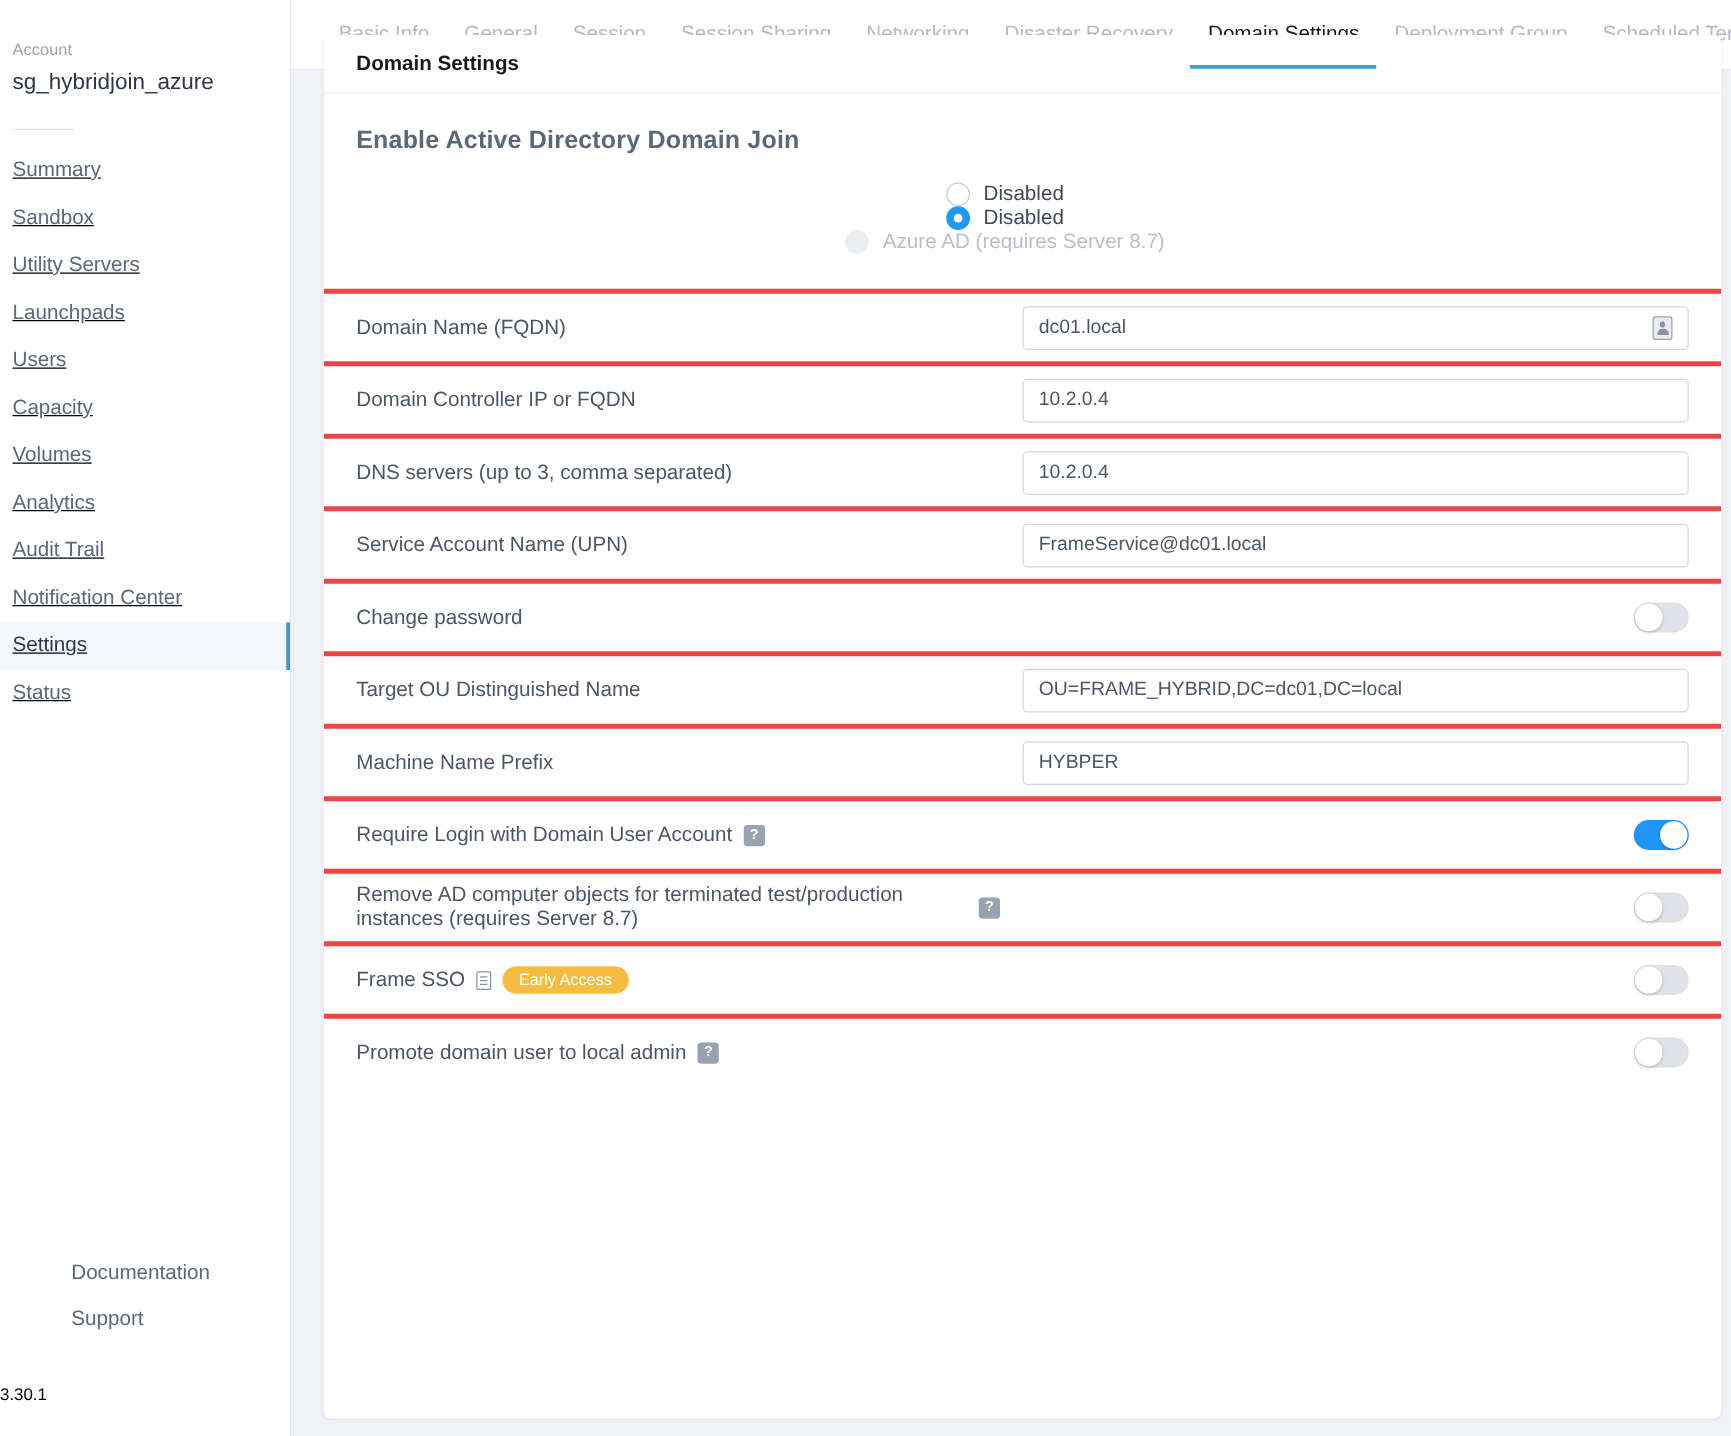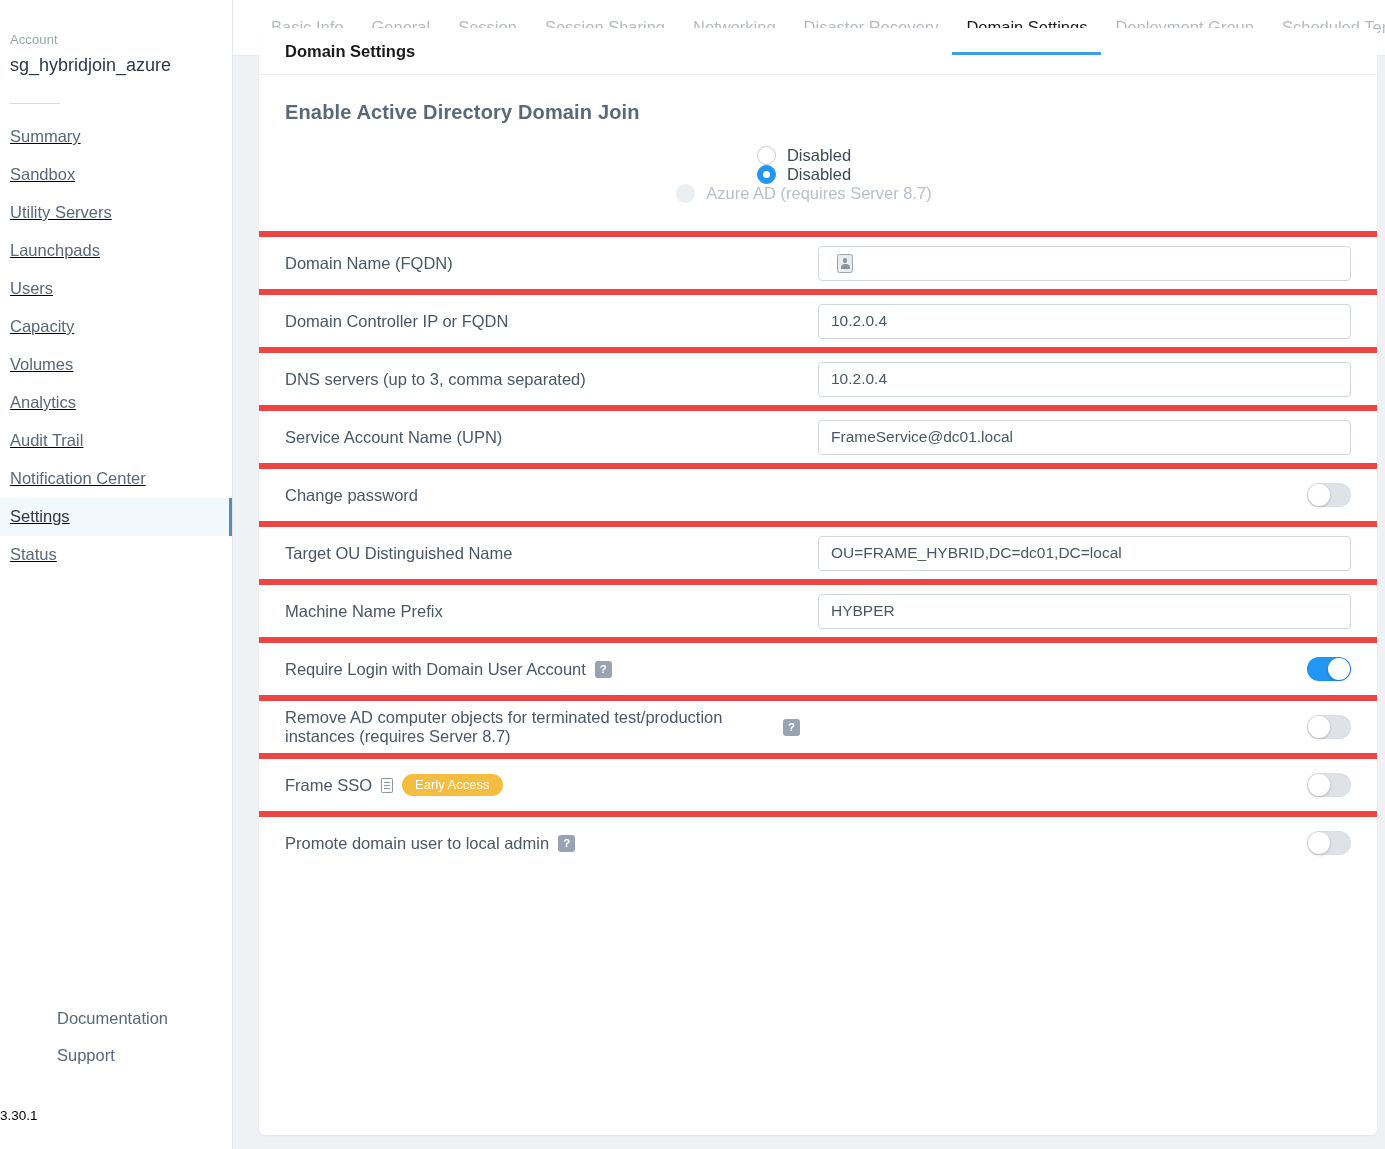--- a/index.html
+++ b/index.html
@@ -203,21 +203,21 @@
   .rdo-label { font-size: 16.5px; color: #3f4a56; }
   .rdo-label.muted { color: #b9c0c9; }
 
   
   .rows { }
   .row {
     display: flex;
     align-items: center;
     min-height: 58px;
     padding: 0 26px;
-    border-top: 6px solid #ef4444;
+    border-top: 4px solid #ef4444;
   }
   .row-label {
     flex: 1 1 auto;
     font-size: 16.5px;
     color: #4a5766;
     display: flex;
     align-items: center;
     gap: 9px;
     padding-right: 18px;
   }
@@ -448,20 +448,21 @@
           </div>
       </div>
 
       <div class="rows" id="rows">
           <div class="row">
             <div class="row-label">
               <span>Domain Name (FQDN)</span>
             </div>
             <div class="row-ctl">
               <div class="txtfield">
+                <span class="val">dc01.local</span>
                 <span class="autofill-icon"></span>
               </div>
             </div>
           </div>
           <div class="row">
             <div class="row-label">
               <span>Domain Controller IP or FQDN</span>
             </div>
             <div class="row-ctl">
               <div class="txtfield">

